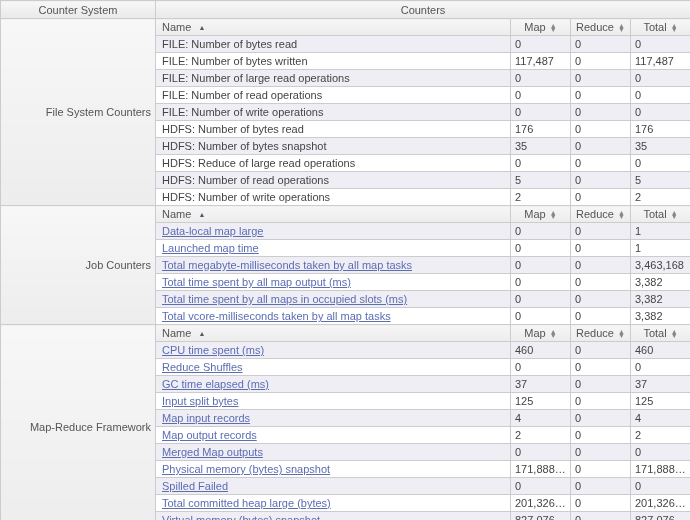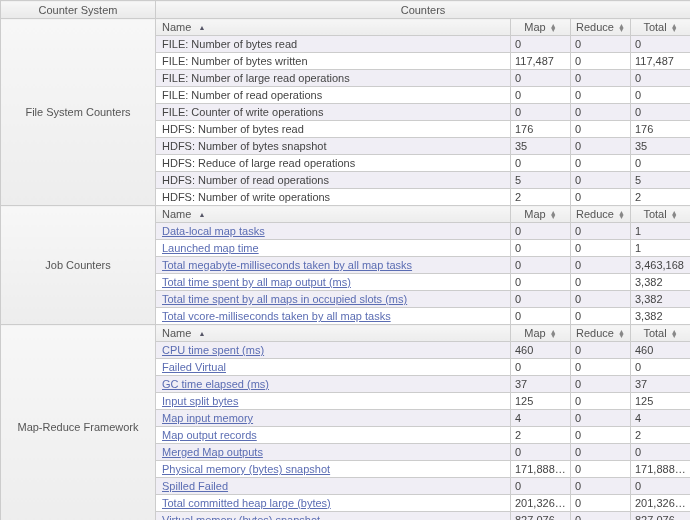--- a/index.html
+++ b/index.html
@@ -1,20 +1,20 @@
 <!DOCTYPE html>
 <html><head>
 <meta charset="utf-8">
 <style>
   * { box-sizing: border-box; margin: 0; padding: 0; }
   body { font-family: Arial, sans-serif; font-size: 11px; color: #444; background: #fff; width: 690px; }
   table { border-collapse: collapse; width: 100%; table-layout: fixed; }
   th, td { border: 1px solid #ccc; padding: 2px 4px; vertical-align: middle; overflow: hidden; white-space: nowrap; text-overflow: ellipsis; }
   .main-head th { background: linear-gradient(#f7f7f7,#e9e9e9); font-weight: normal; color: #555; text-align: center; height: 18px; }
-  .group-cell { background: linear-gradient(#f7f7f7,#ededed); text-align: center; color: #555; vertical-align: middle; }
+  .group-cell { background: linear-gradient(#f7f7f7,#ededed); text-align: right; color: #555; vertical-align: middle; }
   .sub-head th { background: linear-gradient(#f6f6f6,#ececec); font-weight: normal; color: #555; height: 16px; }
   .name-col { text-align: left; padding-left: 6px; }
   .num-col { text-align: right; padding-right: 4px; }
   tr.even td.data { background: #f0eef5; }
   tr.odd td.data { background: #fff; }
   .link { color: #5b6db3; text-decoration: underline; cursor: pointer; }
   .sort-icons { display: inline-flex; flex-direction: column; margin-left: 4px; vertical-align: middle; line-height: 4px; }
   .sort-icons span { font-size: 7px; color: #888; }
   .container { position: relative; }
 </style>
@@ -73,21 +73,21 @@
           <td class="data num-col" style="text-align: left;">0</td>
           <td class="data num-col" style="text-align: left;">0</td>
         </tr>
         <tr class="odd">
           <td class="data name-col">FILE: Number of read operations</td>
           <td class="data num-col" style="text-align: left;">0</td>
           <td class="data num-col" style="text-align: left;">0</td>
           <td class="data num-col" style="text-align: left;">0</td>
         </tr>
         <tr class="even">
-          <td class="data name-col">FILE: Counter of write operations</td>
+          <td class="data name-col">FILE: Number of write operations</td>
           <td class="data num-col" style="text-align: left;">0</td>
           <td class="data num-col" style="text-align: left;">0</td>
           <td class="data num-col" style="text-align: left;">0</td>
         </tr>
         <tr class="odd">
           <td class="data name-col">HDFS: Number of bytes read</td>
           <td class="data num-col" style="text-align: left;">176</td>
           <td class="data num-col" style="text-align: left;">0</td>
           <td class="data num-col" style="text-align: left;">176</td>
         </tr>
@@ -127,21 +127,21 @@
           <th class="num-col" style="text-align: center;">Reduce<span class="sort-icons">
               <span>▲</span>
               <span>▼</span>
             </span></th>
           <th class="num-col" style="text-align: center;">Total<span class="sort-icons">
               <span>▲</span>
               <span>▼</span>
             </span></th>
         </tr>
         <tr class="even">
-          <td class="data name-col"><span class="link">Data-local map tasks</span></td>
+          <td class="data name-col"><span class="link">Data-local map large</span></td>
           <td class="data num-col" style="text-align: left;">0</td>
           <td class="data num-col" style="text-align: left;">0</td>
           <td class="data num-col" style="text-align: left;">1</td>
         </tr>
         <tr class="odd">
           <td class="data name-col"><span class="link">Launched map time</span></td>
           <td class="data num-col" style="text-align: left;">0</td>
           <td class="data num-col" style="text-align: left;">0</td>
           <td class="data num-col" style="text-align: left;">1</td>
         </tr>
@@ -187,39 +187,39 @@
               <span>▼</span>
             </span></th>
         </tr>
         <tr class="even">
           <td class="data name-col"><span class="link">CPU time spent (ms)</span></td>
           <td class="data num-col" style="text-align: left;">460</td>
           <td class="data num-col" style="text-align: left;">0</td>
           <td class="data num-col" style="text-align: left;">460</td>
         </tr>
         <tr class="odd">
-          <td class="data name-col"><span class="link">Failed Virtual</span></td>
+          <td class="data name-col"><span class="link">Reduce Shuffles</span></td>
           <td class="data num-col" style="text-align: left;">0</td>
           <td class="data num-col" style="text-align: left;">0</td>
           <td class="data num-col" style="text-align: left;">0</td>
         </tr>
         <tr class="even">
           <td class="data name-col"><span class="link">GC time elapsed (ms)</span></td>
           <td class="data num-col" style="text-align: left;">37</td>
           <td class="data num-col" style="text-align: left;">0</td>
           <td class="data num-col" style="text-align: left;">37</td>
         </tr>
         <tr class="odd">
           <td class="data name-col"><span class="link">Input split bytes</span></td>
           <td class="data num-col" style="text-align: left;">125</td>
           <td class="data num-col" style="text-align: left;">0</td>
           <td class="data num-col" style="text-align: left;">125</td>
         </tr>
         <tr class="even">
-          <td class="data name-col"><span class="link">Map input memory</span></td>
+          <td class="data name-col"><span class="link">Map input records</span></td>
           <td class="data num-col" style="text-align: left;">4</td>
           <td class="data num-col" style="text-align: left;">0</td>
           <td class="data num-col" style="text-align: left;">4</td>
         </tr>
         <tr class="odd">
           <td class="data name-col"><span class="link">Map output records</span></td>
           <td class="data num-col" style="text-align: left;">2</td>
           <td class="data num-col" style="text-align: left;">0</td>
           <td class="data num-col" style="text-align: left;">2</td>
         </tr>

